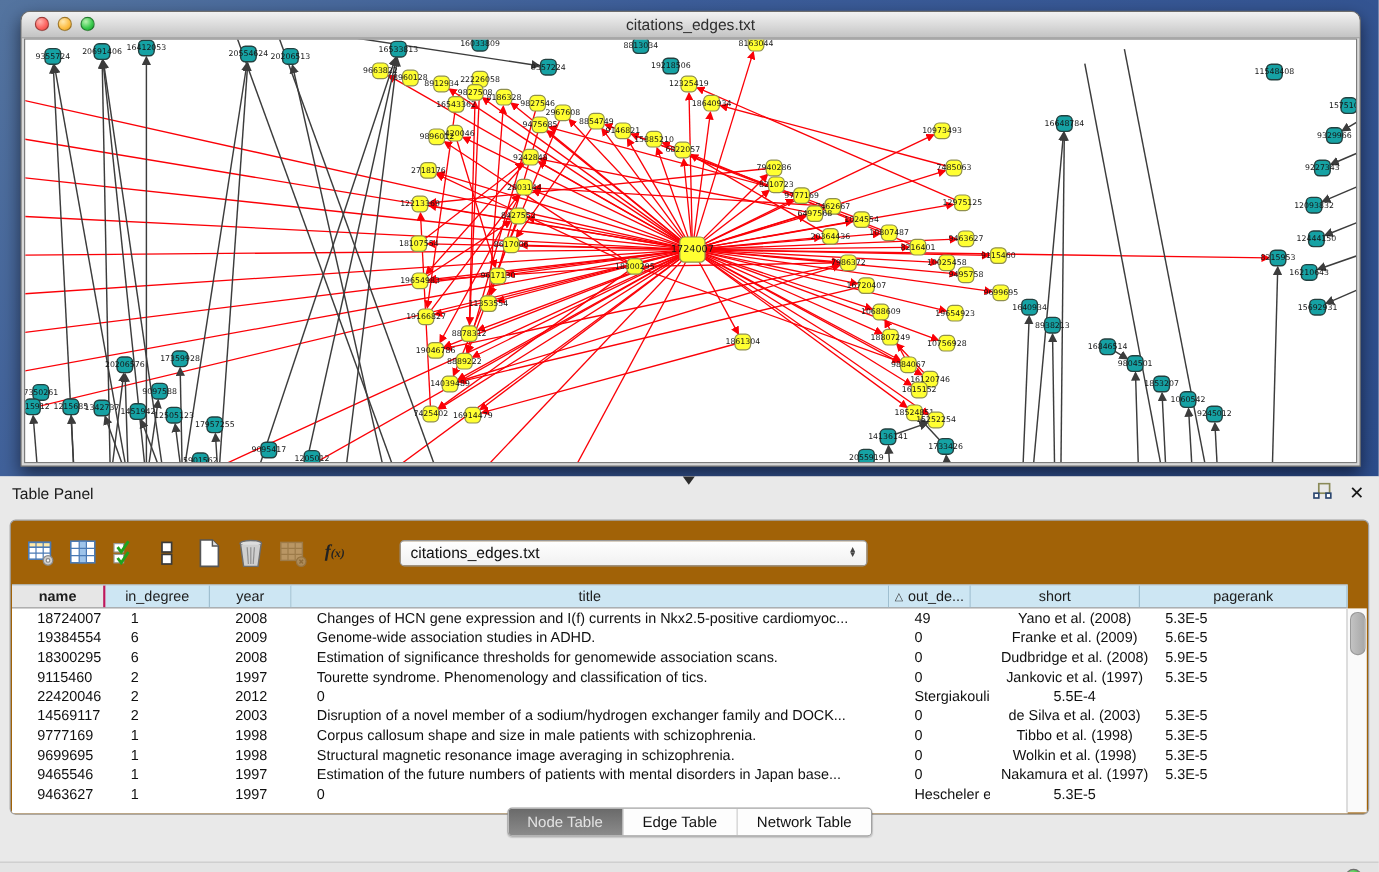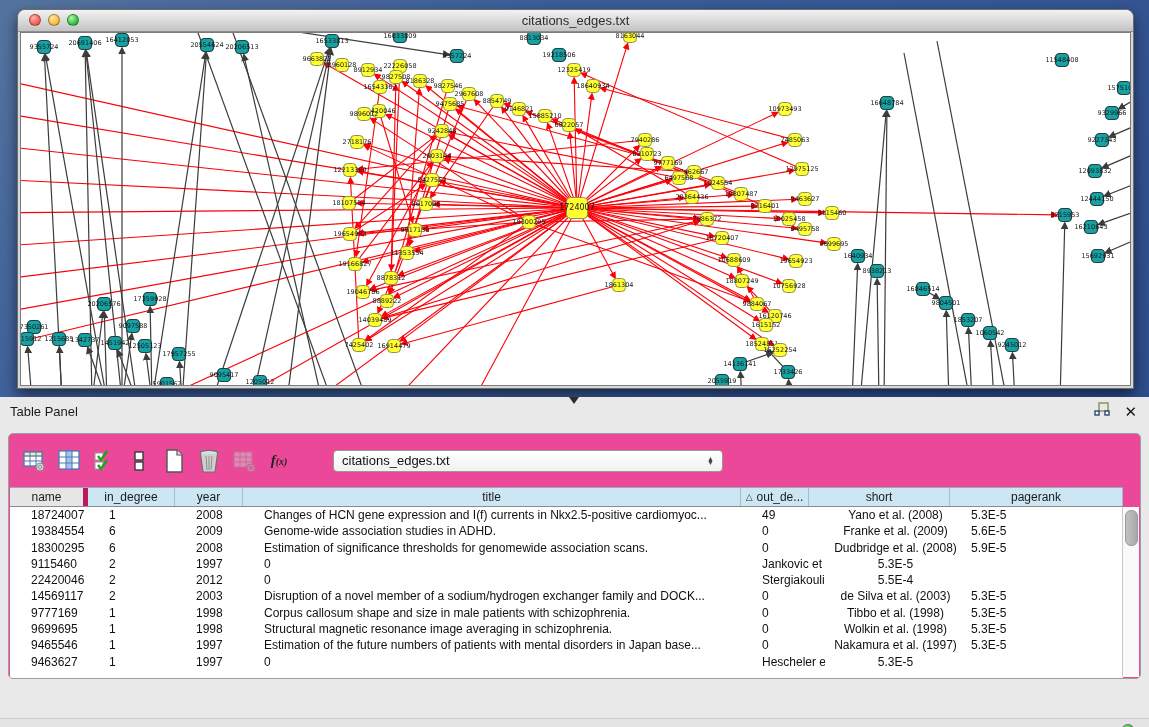--- a/index.html
+++ b/index.html
@@ -31,38 +31,38 @@
   .nd-lb{font-size:6.5px;text-anchor:middle;fill:#161616;font-family:"DejaVu Sans",sans-serif;}
   .nd-lb.hub{font-size:8px;}
 
   
   .tablepanel{position:absolute;left:0;top:397px;width:1149px;height:330px;background:#e9e9e9;}
   .panel-hd{position:absolute;left:0;top:0;width:100%;height:28px;text-decoration:underline;}
   .panel-title{position:absolute;left:10px;top:7px;font-size:13px;color:#1b1b1b;}
   .panel-btns{position:absolute;right:12px;top:5px;display:flex;gap:14px;align-items:center;}
   .resize-grip{position:absolute;left:569px;top:0;width:0;height:0;
                border-left:5px solid transparent;border-right:5px solid transparent;border-top:7px solid #2c2c2c;}
-  .container{position:absolute;left:8px;top:36px;width:1133px;height:246px;background:#ec4899;
+  .container{position:absolute;left:8px;top:36px;width:1133px;height:246px;background:#a16207;
              border:1px solid #9f9f9f;border-radius:5px;box-sizing:border-box;overflow:hidden;}
   .toolbar{position:absolute;left:0;top:0;width:100%;height:53px;display:flex;align-items:center;padding-left:12px;box-sizing:border-box;}
   .tb-icon{width:26px;height:26px;margin-right:9px;display:flex;align-items:center;justify-content:center;cursor:default;}
   .tb-icon.disabled{opacity:.45;filter:grayscale(1);}
   .fx{font-family:"Liberation Serif","DejaVu Serif",serif;font-style:italic;font-weight:bold;font-size:15px;color:#222;}
   .dropdown{margin-left:32px;width:390px;height:22px;border:1px solid #9a9a9a;border-radius:4px;
             background:linear-gradient(#ffffff,#f1f1f1);display:flex;align-items:center;
             padding:0 8px;box-sizing:border-box;font-size:13px;color:#111;}
   .dd-arrows{margin-left:auto;display:flex;flex-direction:column;line-height:4px;color:#444;font-size:7px;}
 
   
   .tbl{position:absolute;left:1px;right:17px;top:53px;bottom:0;background:#fff;}
   .tbl-head{display:grid;grid-template-columns:78px 87px 68px 498px 68px 141px auto;height:20px;
             border-top:1px solid #9aa9b2;border-bottom:1px solid #8c8c8c;box-sizing:border-box;}
   .th{background:#cde6f3;border-right:1px solid #9fbfd0;font-size:12px;color:#1c1c1c;
       display:flex;align-items:center;justify-content:center;overflow:hidden;white-space:nowrap;}
-  .th:first-child{background:#e6e6e6;border-right:5px solid #be185d;}
+  .th:first-child{background:#e6e6e6;border-right:2px solid #be185d;font-weight:bold;}
   .th .sort{font-size:9px;margin-right:4px;color:#333;}
   .tbl-body{position:absolute;left:0;right:0;top:20px;bottom:0;overflow:hidden;}
   .row{display:grid;grid-template-columns:78px 87px 68px 498px 68px 141px auto;height:16.3px;margin-left:16px;}
   .cell{font-size:12px;color:#101010;line-height:16.3px;padding-left:5px;white-space:nowrap;overflow:hidden;}
   .cell:nth-child(6){text-align:center;padding-left:0;}
   
   .vscroll{position:absolute;right:1px;top:73px;width:16px;bottom:1px;background:#fafafa;border-left:1px solid #c9c9c9;}
   .vthumb{position:absolute;left:2px;top:3px;width:11px;height:34px;border-radius:6px;
           background:linear-gradient(90deg,#c2c2c2,#a8a8a8);border:1px solid #9a9a9a;}
 
@@ -630,20 +630,21 @@
             <div class="cell">2008</div>
             <div class="cell">Estimation of significance thresholds for genomewide association scans.</div>
             <div class="cell">0</div>
             <div class="cell">Dudbridge et al. (2008)</div>
             <div class="cell">5.9E-5</div>
           </div>
           <div class="row">
             <div class="cell">9115460</div>
             <div class="cell">2</div>
             <div class="cell">1997</div>
+            <div class="cell">Tourette syndrome. Phenomenology and classification of tics.</div>
             <div class="cell">0</div>
             <div class="cell">Jankovic et al. (1997)</div>
             <div class="cell">5.3E-5</div>
           </div>
           <div class="row">
             <div class="cell">22420046</div>
             <div class="cell">2</div>
             <div class="cell">2012</div>
             <div class="cell">0</div>
             <div class="cell">Stergiakouli et al. (2012)</div>
@@ -693,18 +694,23 @@
             <div class="cell">Hescheler et al. (1997)</div>
             <div class="cell">5.3E-5</div>
           </div>
         </div>
     </div>
     <div class="vscroll">
       <div class="vthumb"></div>
     </div>
   </div>
 
+  <div class="tabs">
+      <span class="tab sel">Node Table</span>
+      <span class="tab">Edge Table</span>
+      <span class="tab">Network Table</span>
+    </div>
 
   <div class="statusbar">
     <span class="mem">Memory: OK</span>
     <span class="memdot"></span>
   </div>
 </div>
 
 </body></html>

